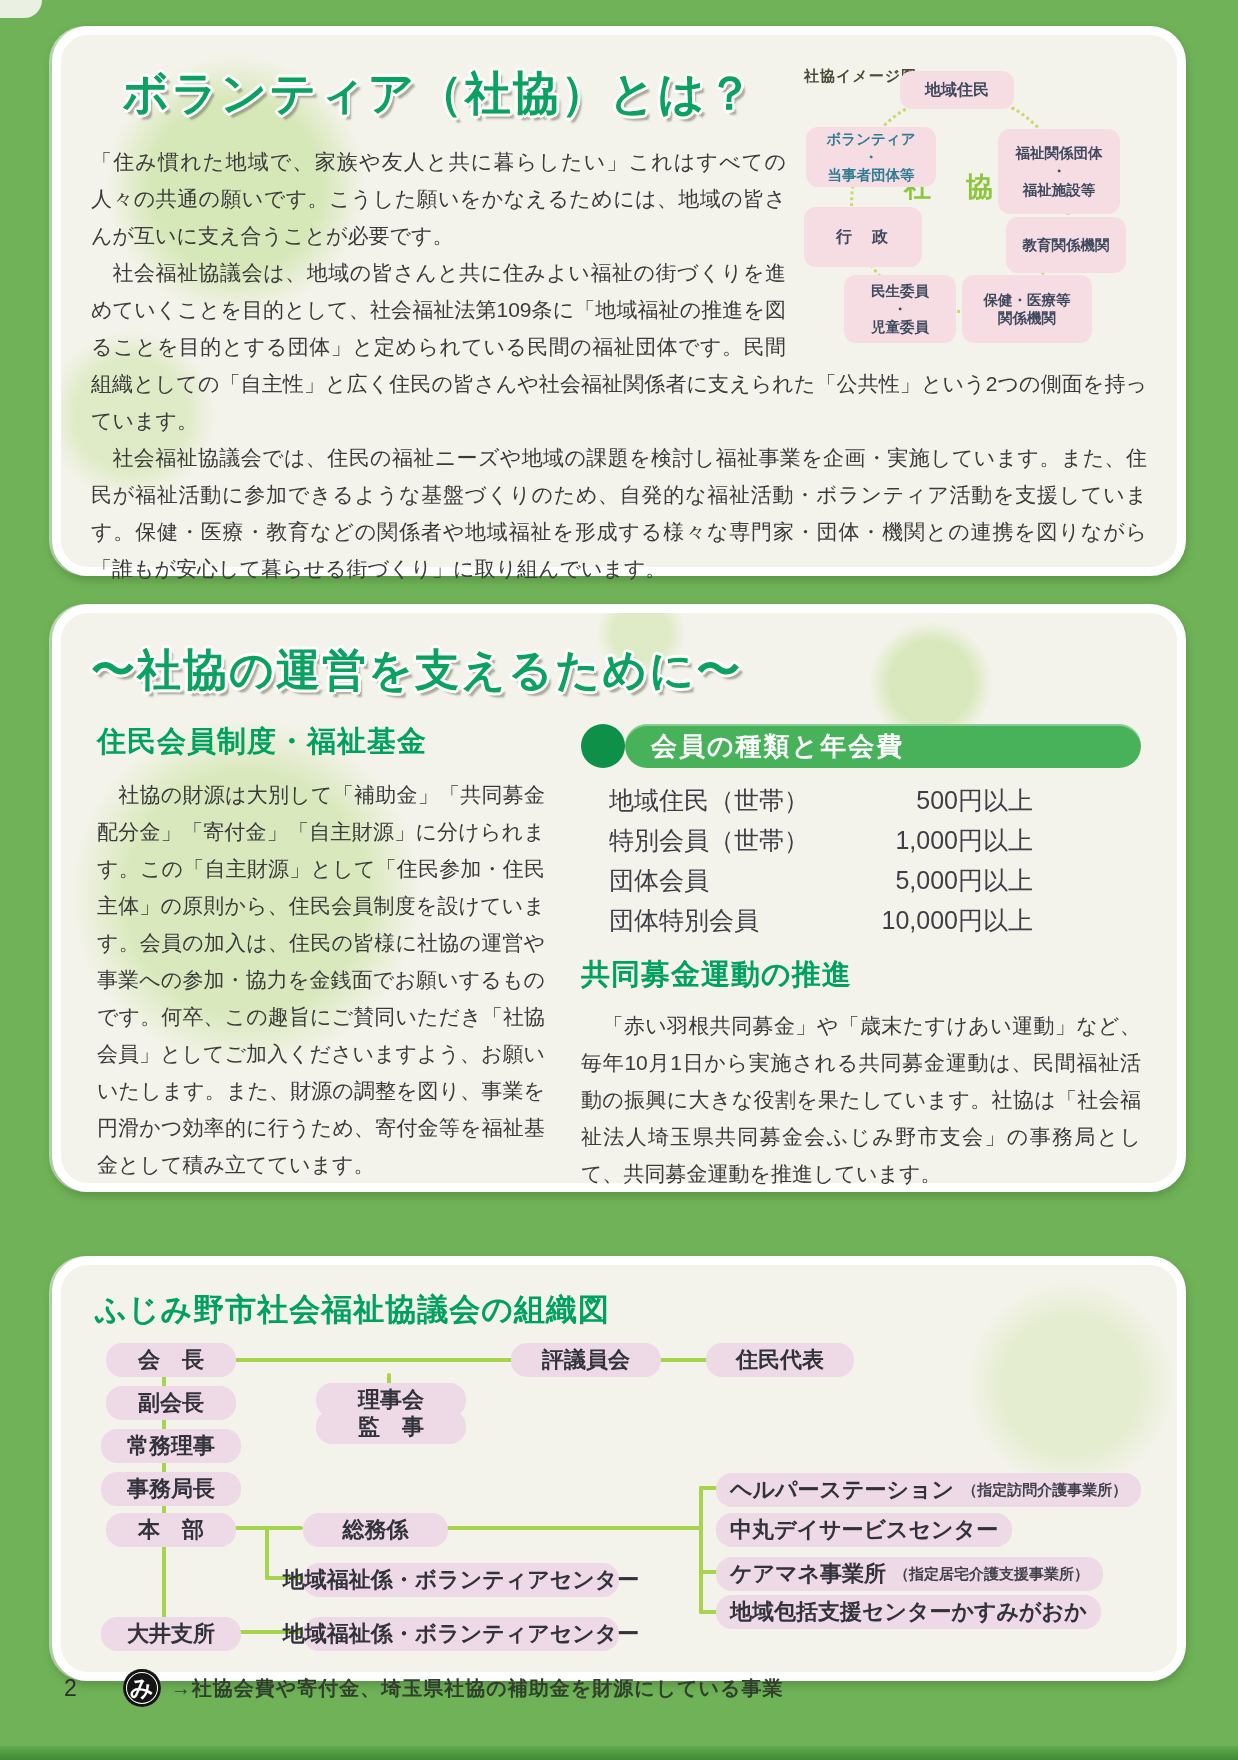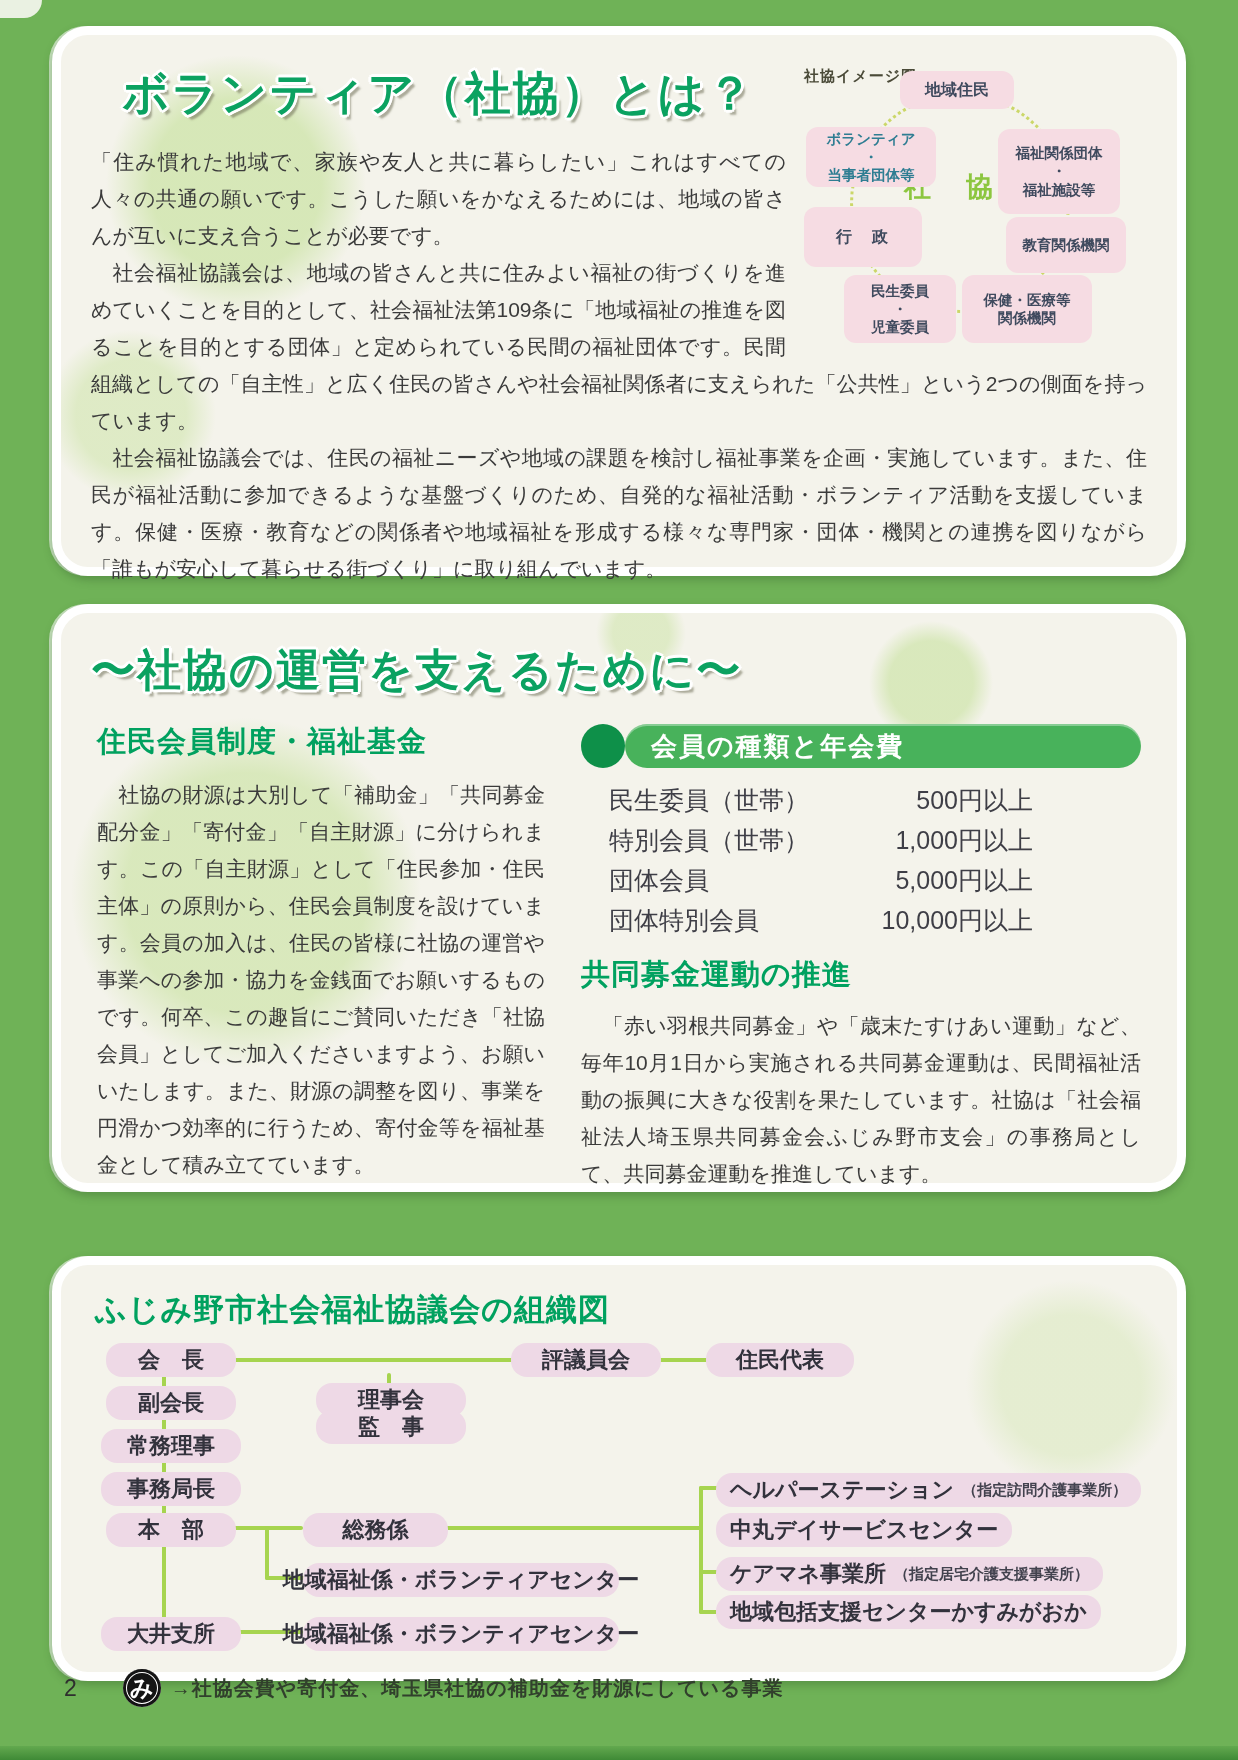--- a/index.html
+++ b/index.html
@@ -176,21 +176,21 @@
       <h3 class="gheading">住民会員制度・福祉基金</h3>
       <p class="body-text">　社協の財源は大別して「補助金」「共同募金配分金」「寄付金」「自主財源」に分けられます。この「自主財源」として「住民参加・住民主体」の原則から、住民会員制度を設けています。会員の加入は、住民の皆様に社協の運営や事業への参加・協力を金銭面でお願いするものです。何卒、この趣旨にご賛同いただき「社協会員」としてご加入くださいますよう、お願いいたします。また、財源の調整を図り、事業を円滑かつ効率的に行うため、寄付金等を福祉基金として積み立てています。</p>
     </div>
     <div class="colR">
       <div class="fees-head">
         <span class="fees-circle"></span>
         <div class="fees-bar">会員の種類と年会費</div>
       </div>
       <div>
         <div class="fee-row">
-          <span class="fee-name">民生委員（世帯）</span>
+          <span class="fee-name">地域住民（世帯）</span>
           <span class="fee-amount">500円以上</span>
         </div>
         <div class="fee-row">
           <span class="fee-name">特別会員（世帯）</span>
           <span class="fee-amount">1,000円以上</span>
         </div>
         <div class="fee-row">
           <span class="fee-name">団体会員</span>
           <span class="fee-amount">5,000円以上</span>
         </div>

